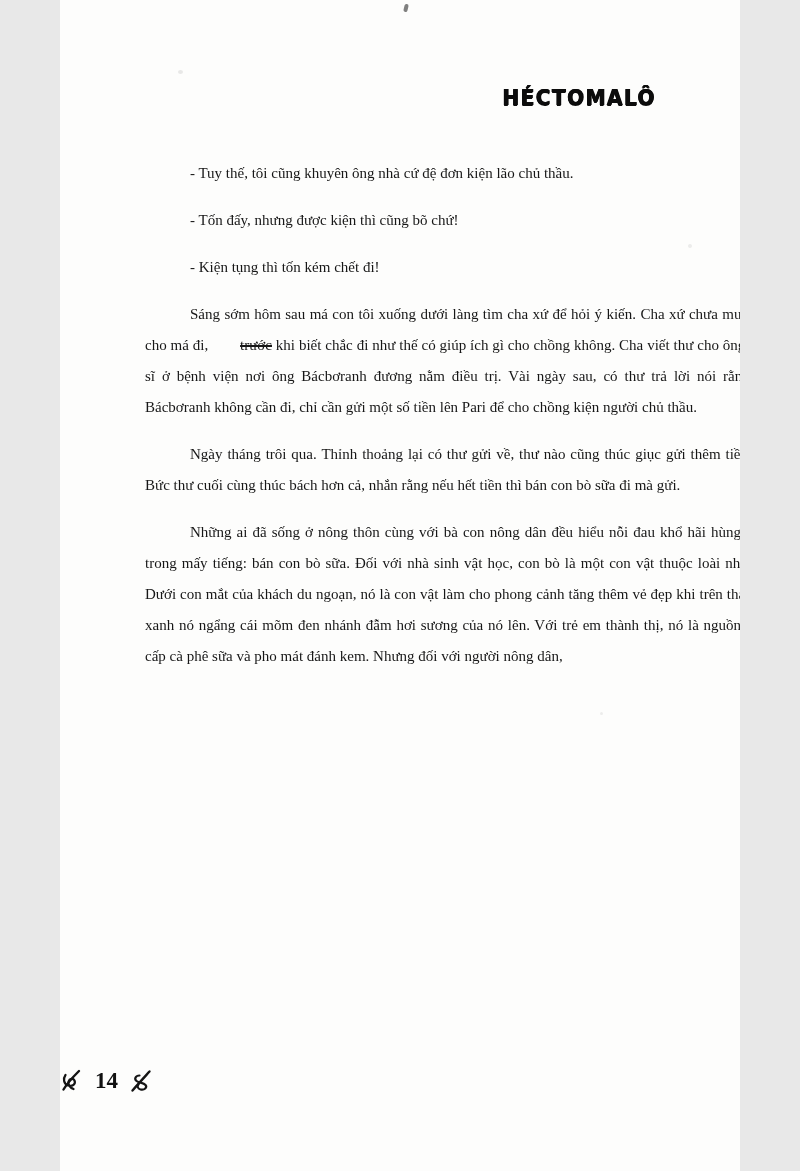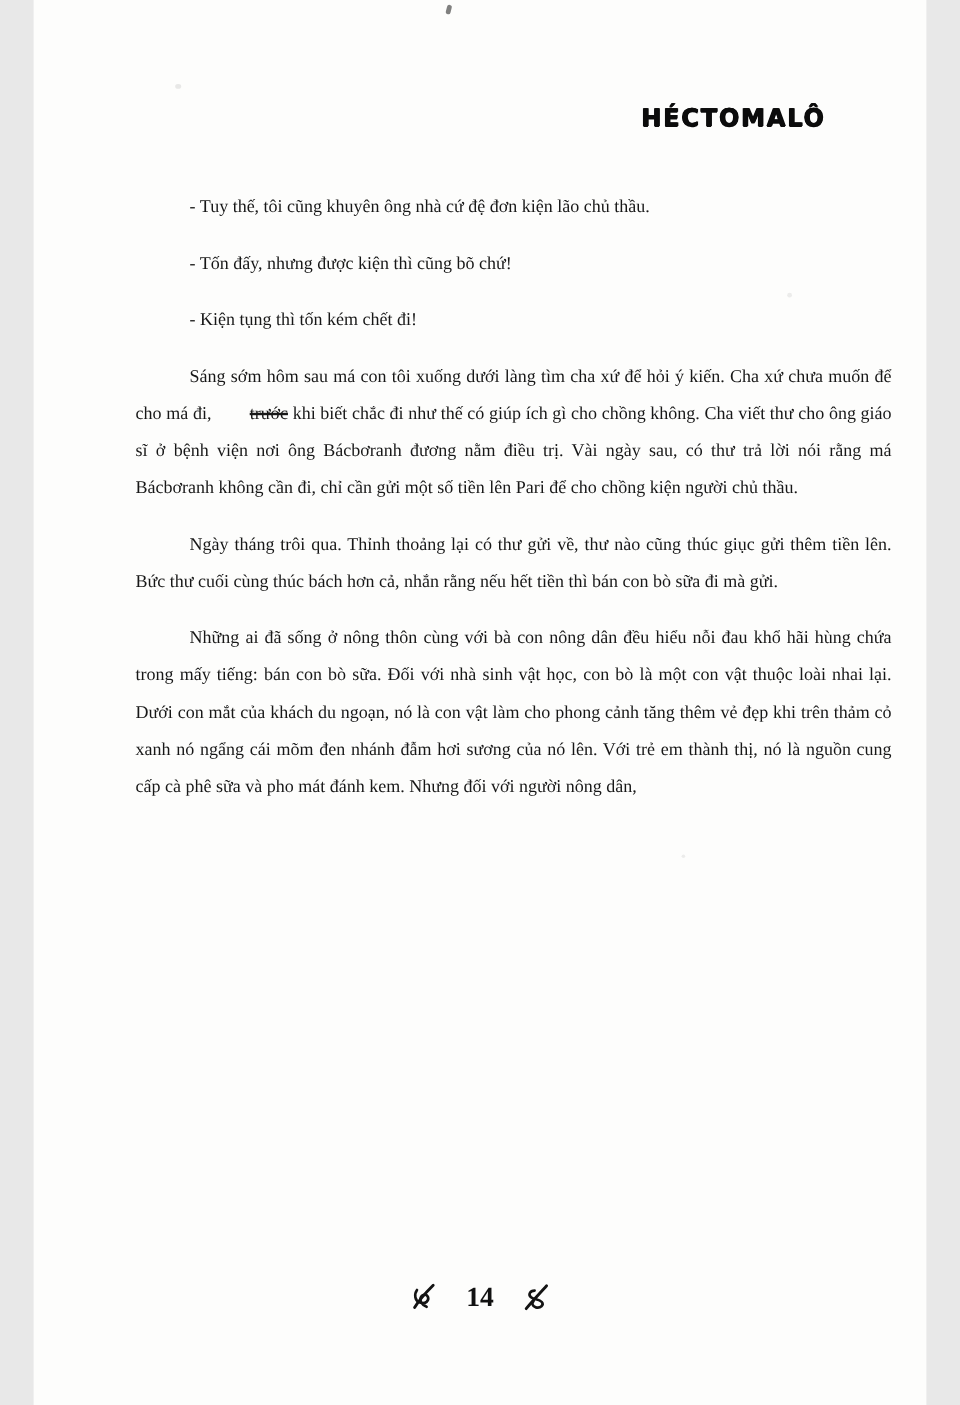--- a/index.html
+++ b/index.html
@@ -3,21 +3,21 @@
 <meta charset="utf-8">
 <title>Book page</title>
 <style>
   html, body {
     margin: 0;
     padding: 0;
     background: #e8e8e8;
   }
   .page {
     position: relative;
-    width: 744px;
+    width: 680px;
     height: 1171px;
     margin: 0 auto;
     background: #fdfdfc;
     overflow: hidden;
     color: #161616;
   }
   
   .running-header {
     position: absolute;
     top: 86px;
@@ -51,23 +51,23 @@
     text-decoration-thickness: 1.6px;
     margin-left: 28px;
   }
   
   .footer {
     position: absolute;
     left: 0;
     right: 0;
     top: 1068px;
     display: flex;
-    justify-content: center;
+    justify-content: flex-start;
     align-items: center;
-    gap: 23px;
+    gap: 11px;
   }
   .page-number {
     font-family: "Liberation Serif", serif;
     font-weight: bold;
     font-size: 23px;
     color: #111;
   }
   .ornament svg {
     display: block;
     width: 24px;

